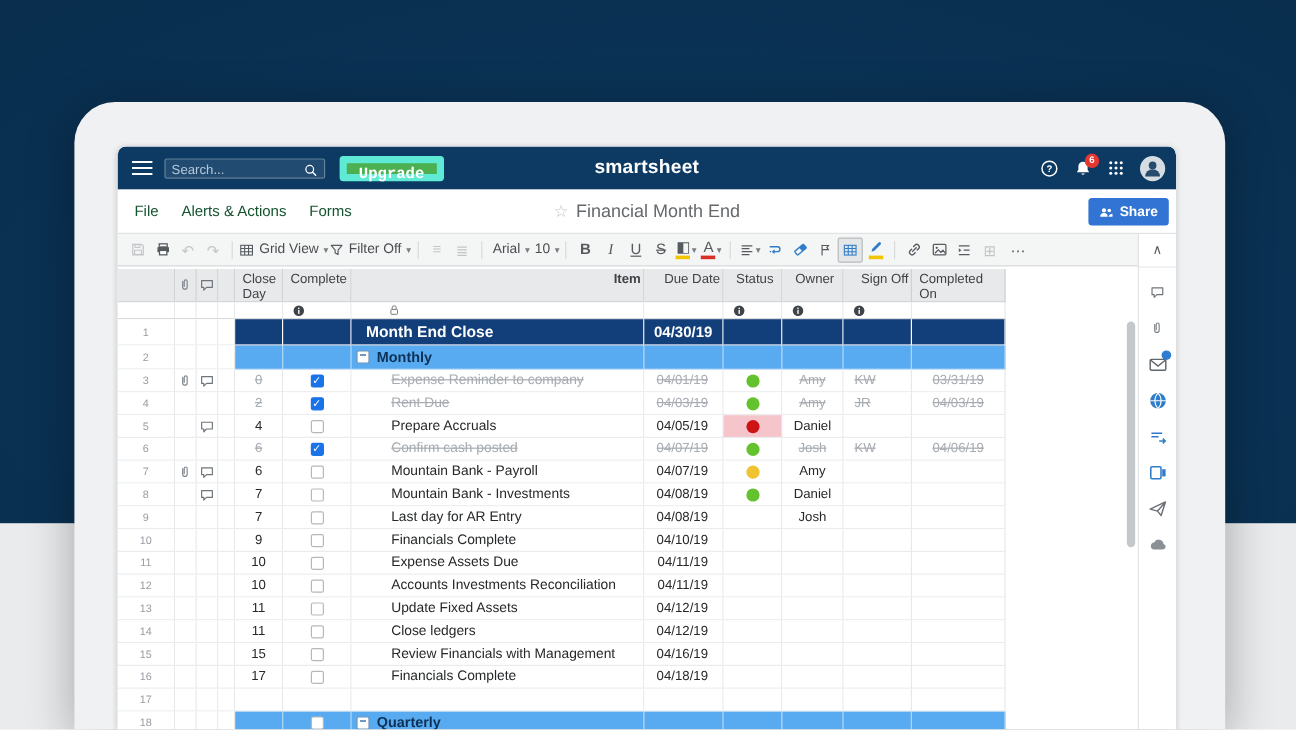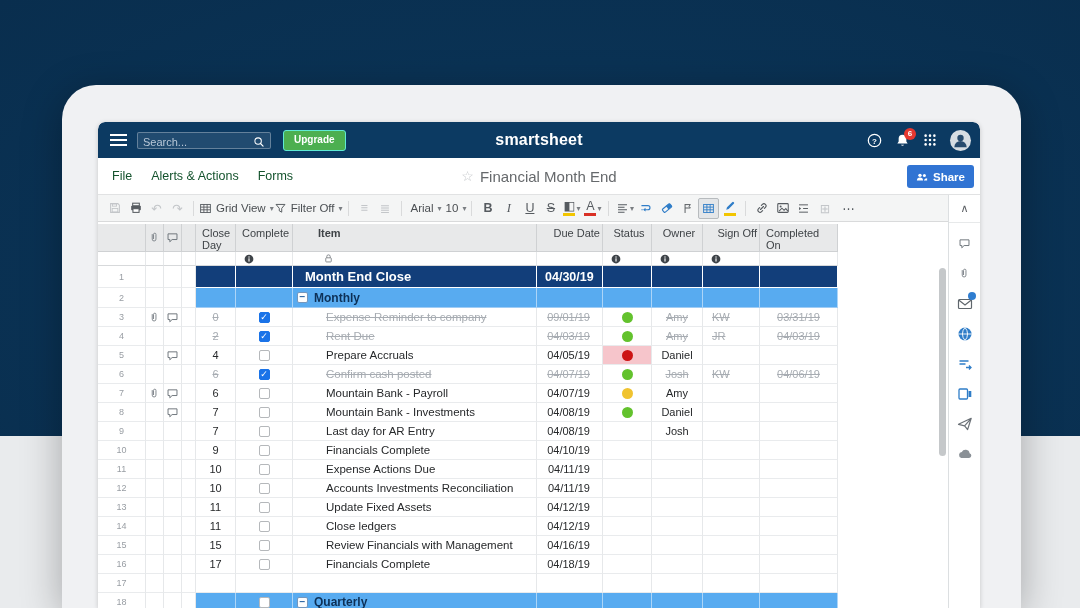--- a/index.html
+++ b/index.html
@@ -12,22 +12,22 @@
   .app{position:absolute;left:98px;top:122px;width:882px;height:486px;background:#fff;
     border-radius:7px 7px 0 0;overflow:hidden;box-shadow:0 1px 5px rgba(0,0,0,.18)}
 
   
   .appbar{height:36px;background:#0c3a62;border-radius:7px 7px 0 0;display:flex;align-items:center;position:relative}
   .burger{width:17px;height:12px;margin-left:12px;background:repeating-linear-gradient(#fff 0 2px,transparent 2px 5px)}
   .search{margin-left:10px;width:134px;height:17px;background:rgba(255,255,255,.09);
     border:1px solid rgba(255,255,255,.30);border-radius:2px;display:flex;align-items:flex-end;padding:0 5px}
   .search input{flex:1;min-width:0;background:transparent;border:none;outline:none;color:#c8d5e2;font-size:11px;font-family:inherit}
   .search input::placeholder{color:#b9c8d8}
-  .upgrade{margin-left:12px;height:21px;padding:0 10px;background:#4caf50;border:1px solid #5eead4;border-radius:3px;
-    color:#fff;font-size:10px;font-weight:bold;font-family:Liberation Sans, sans-serif;line-height:18px;cursor:pointer}
+  .upgrade{margin-left:12px;height:21px;padding:0 10px;background:#4caf50;border:6px solid #5eead4;border-radius:3px;
+    color:#fff;font-size:13px;font-weight:bold;font-family:Liberation Mono, monospace;line-height:18px;cursor:pointer}
   .logo{position:absolute;left:50%;transform:translateX(-50%);color:#fff;font-size:16px;font-weight:bold;letter-spacing:.2px}
   .appbar-right{margin-left:auto;display:flex;align-items:center;gap:13px;padding-right:9px}
   .hicon{position:relative;display:flex;align-items:center;justify-content:center;cursor:pointer}
   .avatar{width:21px;height:21px;border-radius:50%;background:#d6dde2;display:flex;align-items:center;justify-content:center;overflow:hidden}
   .badge{position:absolute;top:-5px;right:-6px;width:12px;height:12px;background:#e53730;border-radius:50%;
     color:#fff;font-size:8px;display:flex;align-items:center;justify-content:center;font-weight:bold}
 
   
   .menubar{height:37px;background:#fff;border-bottom:1px solid #e1e2e3;display:flex;align-items:center;position:relative}
   .menu-items{display:flex;gap:19px;padding-left:14px;font-size:12.5px;color:#14532d}
@@ -401,21 +401,21 @@
             <path d="M2.5 3.5 h11 v7 h-6 l-2.8 2.8 v-2.8 h-2.2 z" fill="none" stroke="#6e757b" stroke-width="1.2" stroke-linejoin="round"></path>
           </svg>
         </div>
         <div class="g-cell c-spacer" style="width: 14px;"></div>
         <div class="g-cell c-close_day" style="width: 40px;">
           <span>Close Day</span>
         </div>
         <div class="g-cell c-complete" style="width: 57px;">
           <span>Complete</span>
         </div>
-        <div class="g-cell c-item" style="width: 244px; padding-left: 25px;">
+        <div class="g-cell c-item" style="width: 244px; padding-left: 25px; justify-content: flex-end;">
           <span>Item</span>
         </div>
         <div class="g-cell c-due_date" style="width: 66px;">
           <span>Due Date</span>
         </div>
         <div class="g-cell c-status" style="width: 49px;">
           <span>Status</span>
         </div>
         <div class="g-cell c-owner" style="width: 51px;">
           <span>Owner</span>
@@ -521,21 +521,21 @@
         <div class="g-cell c-close_day struck" style="width: 40px;">
           <span class="val">0</span>
         </div>
         <div class="g-cell c-complete struck" style="width: 57px; justify-content: center;">
           <span class="cb on">✓</span>
         </div>
         <div class="g-cell c-item struck" style="width: 244px; padding-left: 33px;">
           <span class="val">Expense Reminder to company</span>
         </div>
         <div class="g-cell c-due_date struck" style="width: 66px;">
-          <span class="val">09/01/19</span>
+          <span class="val">04/01/19</span>
         </div>
         <div class="g-cell c-status struck" style="width: 49px;">
           <span class="dot" style="background: rgb(99, 194, 45);"></span>
         </div>
         <div class="g-cell c-owner struck" style="width: 51px;">
           <span class="val">Amy</span>
         </div>
         <div class="g-cell c-sign_off struck" style="width: 57px;">
           <span class="val">KW</span>
         </div>
@@ -748,21 +748,21 @@
         <div class="g-cell c-attachments" style="width: 18px;"></div>
         <div class="g-cell c-comments" style="width: 18px;"></div>
         <div class="g-cell c-spacer" style="width: 14px;"></div>
         <div class="g-cell c-close_day" style="width: 40px;">
           <span class="val">10</span>
         </div>
         <div class="g-cell c-complete" style="width: 57px; justify-content: center;">
           <span class="cb"></span>
         </div>
         <div class="g-cell c-item" style="width: 244px; padding-left: 33px;">
-          <span class="val">Expense Actions Due</span>
+          <span class="val">Expense Assets Due</span>
         </div>
         <div class="g-cell c-due_date" style="width: 66px;">
           <span class="val">04/11/19</span>
         </div>
         <div class="g-cell c-status" style="width: 49px;"></div>
         <div class="g-cell c-owner" style="width: 51px;"></div>
         <div class="g-cell c-sign_off" style="width: 57px;"></div>
         <div class="g-cell c-completed_on" style="width: 78px;"></div>
       </div>
       <div class="g-row task" style="height: 19px;">

